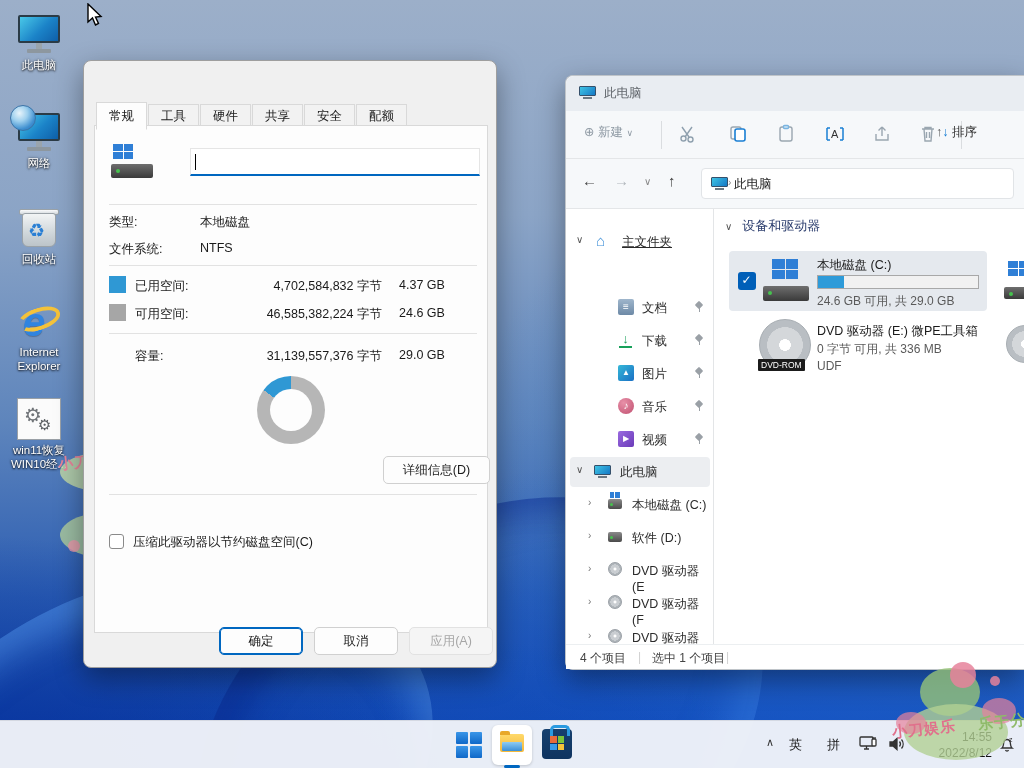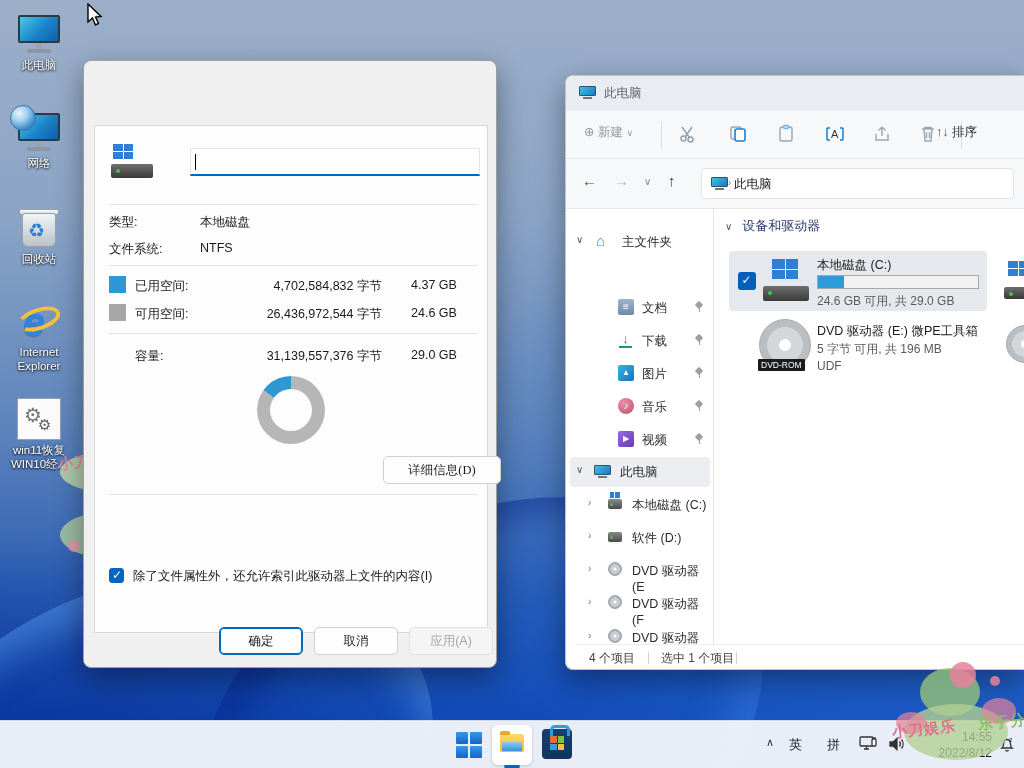--- a/index.html
+++ b/index.html
@@ -66,26 +66,26 @@
   .drv-body::after { content:""; position:absolute; left:5px; top:5px; width:4px; height:4px; border-radius:50%; background:#46c24e; }
   .dlg-edit { position:absolute; left:95px; top:22px; width:290px; height:28px; background:#fff; border:1px solid #e5e5e5; border-bottom:2px solid #0067c0; }
   .caret { position:absolute; left:4px; top:5px; width:1px; height:16px; background:#000; }
   .hr { position:absolute; left:14px; right:10px; height:1px; background:#e2e2e2; }
   .frow { position:absolute; left:14px; right:10px; font-size:12.5px; color:#1a1a1a; }
   .frow .fl { position:absolute; left:0; }
   .frow .fv { position:absolute; left:91px; }
   .sw { position:absolute; left:0; top:-2px; width:17px; height:17px; }
   .srow .fl2 { position:absolute; left:26px; }
   .bytes { position:absolute; right:95px; text-align:left; }
-  .gb { position:absolute; right:8px; width:70px; text-align:center; }
+  .gb { position:absolute; right:8px; width:70px; text-align:left; }
   .donut { position:absolute; left:162px; top:250px; width:68px; height:68px; border-radius:50%; }
   .donut::after { content:""; position:absolute; left:13px; top:13px; width:42px; height:42px; border-radius:50%; background:#fdfdfd; }
   .drive-c { position:absolute; left:0; width:394px; top:337px; text-align:center; font-size:12.5px; }
   .btn { position:absolute; height:28px; background:#fdfdfd; border:1px solid #d0d0d0; border-radius:5px; font-size:12.5px; text-align:center; line-height:26px; color:#1a1a1a; }
-  .btn-details { left:288px; top:330px; width:118px;font-family:Liberation Serif, serif; }
+  .btn-details { left:288px; top:330px; width:107px; }
   .cbrow { position:absolute; left:14px; right:10px; height:18px; }
   .cb { position:absolute; left:0; top:0; width:15px; height:15px; border:1px solid #8a8a8a; border-radius:3px; background:#fff; }
   .cb.checked { background:#0067c0; border-color:#0067c0; }
   .cb.checked::after { content:"✓"; position:absolute; left:2px; top:-1px; color:#fff; font-size:12px; }
   .cbl { position:absolute; left:24px; top:0px; font-size:12.5px; }
   .dlg-btns { position:absolute; left:0; right:0; bottom:10px; height:30px; }
   .btn-ok { left:135px; top:0; width:84px; border:1px solid #0067c0; box-shadow:inset 0 0 0 1px #0067c0; }
   .btn-cancel { left:230px; top:0; width:84px; }
   .btn-apply { left:325px; top:0; width:84px; color:#a6a6a6; background:#f5f5f5; border-color:#e2e2e2; }
 
@@ -122,21 +122,21 @@
   .ic-doc { background:linear-gradient(180deg,#9fb6cc,#6d89a6); border-radius:2px; color:#fff; font-size:10px; text-align:center; line-height:15px; }
   .ic-dl { color:#18a05a; font-weight:bold; font-size:13px; text-align:center; line-height:14px; border-bottom:2px solid #18a05a; width:13px !important; }
   .ic-pic { background:linear-gradient(135deg,#35b8d8,#1a6fc4); border-radius:2px; color:#fff; font-size:8px; text-align:center; line-height:16px; }
   .ic-mus { background:radial-gradient(circle at 35% 30%,#e890a8,#c05070); border-radius:50%; color:#fff; font-size:10px; text-align:center; line-height:15px; }
   .ic-vid { background:linear-gradient(135deg,#9a6ae0,#6a3ab8); border-radius:2px; color:#fff; font-size:8px; text-align:center; line-height:15px; }
   .ic-drive { height:10px !important; top:9px; background:linear-gradient(180deg,#8a8a8a,#4a4a4a); border-radius:2px; }
   .ic-drive.c::before { content:""; position:absolute; left:2px; top:-7px; width:10px; height:6px;
      background:linear-gradient(90deg,#2f7fd6 45%,transparent 45%,transparent 55%,#2f7fd6 55%); }
   .ic-drive::after { content:""; position:absolute; left:2px; top:4px; width:3px; height:3px; border-radius:50%; background:#46c24e; }
   .ic-disc { border-radius:50%; background:radial-gradient(circle, #fdfdfd 0 18%, #c9cdd1 19% 55%, #aeb4b9 56% 100%); border:1px solid #9aa0a6; }
-  .exp-status { position:absolute; left:9px; bottom:0; right:0; height:25px; background:#fff; border-top:1px solid #eceff1; font-size:12px; color:#444;text-decoration:underline; }
+  .exp-status { position:absolute; left:0; bottom:0; right:0; height:25px; background:#fff; border-top:1px solid #eceff1; font-size:12px; color:#444;text-decoration:underline; }
   .exp-status .s1 { position:absolute; left:14px; top:5px; }
   .exp-status .d1 { position:absolute; left:72px; top:5px; color:#d0d0d0; }
   .exp-status .s2 { position:absolute; left:86px; top:5px; }
   .exp-status .d2 { position:absolute; left:160px; top:5px; color:#d0d0d0; }
   .content { position:absolute; left:155px; top:0; right:0; bottom:0; }
   .sect { position:absolute; left:4px; top:8px; font-size:13px; color:#2c3e6e; }
   .sect .chev { font-size:10px; color:#555; margin-right:10px; }
   .tile { position:absolute; left:8px; width:258px; height:60px; border-radius:4px; }
   .tile.sel { background:#e5e9ee; }
   .tile-check { position:absolute; left:9px; top:21px; width:18px; height:18px; background:#005fb8; border-radius:3px; }
@@ -226,20 +226,28 @@
   <div class="blob" style="left:108px;top:28px;width:90px;height:60px;background:rgba(190,215,160,.8);"></div>
   <div class="blob" style="left:20px;top:60px;width:120px;height:44px;background:rgba(196,220,165,.8);"></div>
   <div class="blob" style="left:20px;top:120px;width:120px;height:50px;background:rgba(186,214,155,.75);"></div>
   <div class="blob" style="left:150px;top:110px;width:16px;height:16px;background:rgba(233,150,170,.8);"></div>
   <div class="blob" style="left:28px;top:150px;width:12px;height:12px;background:rgba(233,150,170,.8);"></div>
   <div class="wm-text" style="left:18px;top:62px;color:#e8839a;">小刀娱乐</div>
   <div class="wm-text" style="left:105px;top:70px;color:#8fba6a;">乐于分享</div>
 </div>
 
 <div class="win dlg">
+  <div class="dlg-tabs">
+    <div class="tab active">常规</div>
+    <div class="tab">工具</div>
+    <div class="tab">硬件</div>
+    <div class="tab">共享</div>
+    <div class="tab">安全</div>
+    <div class="tab">配额</div>
+  </div>
 
   <div class="dlg-panel">
     <div class="drv-ico">
       <div class="winlogo" style="left:2px;top:0;width:20px;height:15px;">
           <i></i>
           <i></i>
           <i></i>
           <i></i>
         </div>
       <div class="drv-body"></div>
@@ -261,37 +269,37 @@
 
     <div class="frow srow" style="top:152px;">
       <span class="sw" style="background:#2f98d4;"></span>
       <span class="fl2">已用空间:</span>
       <span class="bytes">4,702,584,832 字节</span>
       <span class="gb">4.37 GB</span>
     </div>
     <div class="frow srow" style="top:180px;">
       <span class="sw" style="background:#a6a6a6;"></span>
       <span class="fl2">可用空间:</span>
-      <span class="bytes">26,436,972,544 字节</span>
+      <span class="bytes">46,585,382,224 字节</span>
       <span class="gb">24.6 GB</span>
     </div>
     <div class="hr" style="top:207px;"></div>
     <div class="frow srow" style="top:222px;">
       <span class="fl2">容量:</span>
       <span class="bytes">31,139,557,376 字节</span>
       <span class="gb">29.0 GB</span>
     </div>
 
     <div class="donut" style="background: conic-gradient(from 306deg, rgb(47, 152, 212) 0deg, rgb(47, 152, 212) 54deg, rgb(182, 182, 182) 54deg, rgb(182, 182, 182) 360deg);"></div>
     <div class="btn btn-details">详细信息(D)</div>
     <div class="hr" style="top:368px;"></div>
 
-    <div class="cbrow" style="top:442px;">
-      <span class="cb checked"></span>
-      <span class="cbl">除了文件属性外，还允许索引此驱动器上文件的内容(I)</span>
+    <div class="cbrow" style="top:408px;">
+      <span class="cb"></span>
+      <span class="cbl">压缩此驱动器以节约磁盘空间(C)</span>
     </div>
   </div>
 
   <div class="dlg-btns">
     <div class="btn btn-ok">确定</div>
     <div class="btn btn-cancel">取消</div>
     <div class="btn btn-apply">应用(A)</div>
   </div>
 </div>
 
@@ -373,21 +381,21 @@
       <span style="position:absolute;left:26px;top:8px;color:#888;font-size:10px;">›</span>
       <div class="bc">此电脑</div>
     </div>
   </div>
 
   <div class="exp-body">
     <div class="side">
       <div class="srow2" style="top:18px;">
         <span class="chev">∨</span>
         <span class="sic ic-home" style="left:26px;">⌂</span>
-        <span class="txt" style="left:52px;">主文件夹</span>
+        <span class="txt" style="left:52px;text-decoration:underline;">主文件夹</span>
       </div>
       <div class="srow2" style="top:84px;">
         <span class="sic ic-doc" style="left:48px;">≡</span>
         <span class="txt" style="left:72px;">文档</span>
         <span class="pin"></span>
       </div>
       <div class="srow2" style="top:117px;">
         <span class="sic ic-dl" style="left:49px;">↓</span>
         <span class="txt" style="left:72px;">下载</span>
         <span class="pin"></span>
@@ -460,21 +468,21 @@
         <div class="tile-bar">
             <div class="fill" style="width: 16%;"></div>
           </div>
         <div class="tile-info">24.6 GB 可用, 共 29.0 GB</div>
       </div>
       <div class="tile" style="top:108px;">
         <div class="disc-ico">
             <span class="tag">DVD-ROM</span>
           </div>
         <div class="tile-name">DVD 驱动器 (E:) 微PE工具箱</div>
-        <div class="dvd-line2">5 字节 可用, 共 196 MB</div>
+        <div class="dvd-line2">0 字节 可用, 共 336 MB</div>
         <div class="dvd-line3">UDF</div>
       </div>
 
       <div class="edge-ico" style="left:283px;top:52px;height:40px;">
         <div class="winlogo" style="position:absolute;left:4px;top:0;width:20px;height:15px;">
             <i></i>
             <i></i>
             <i></i>
             <i></i>
           </div>

